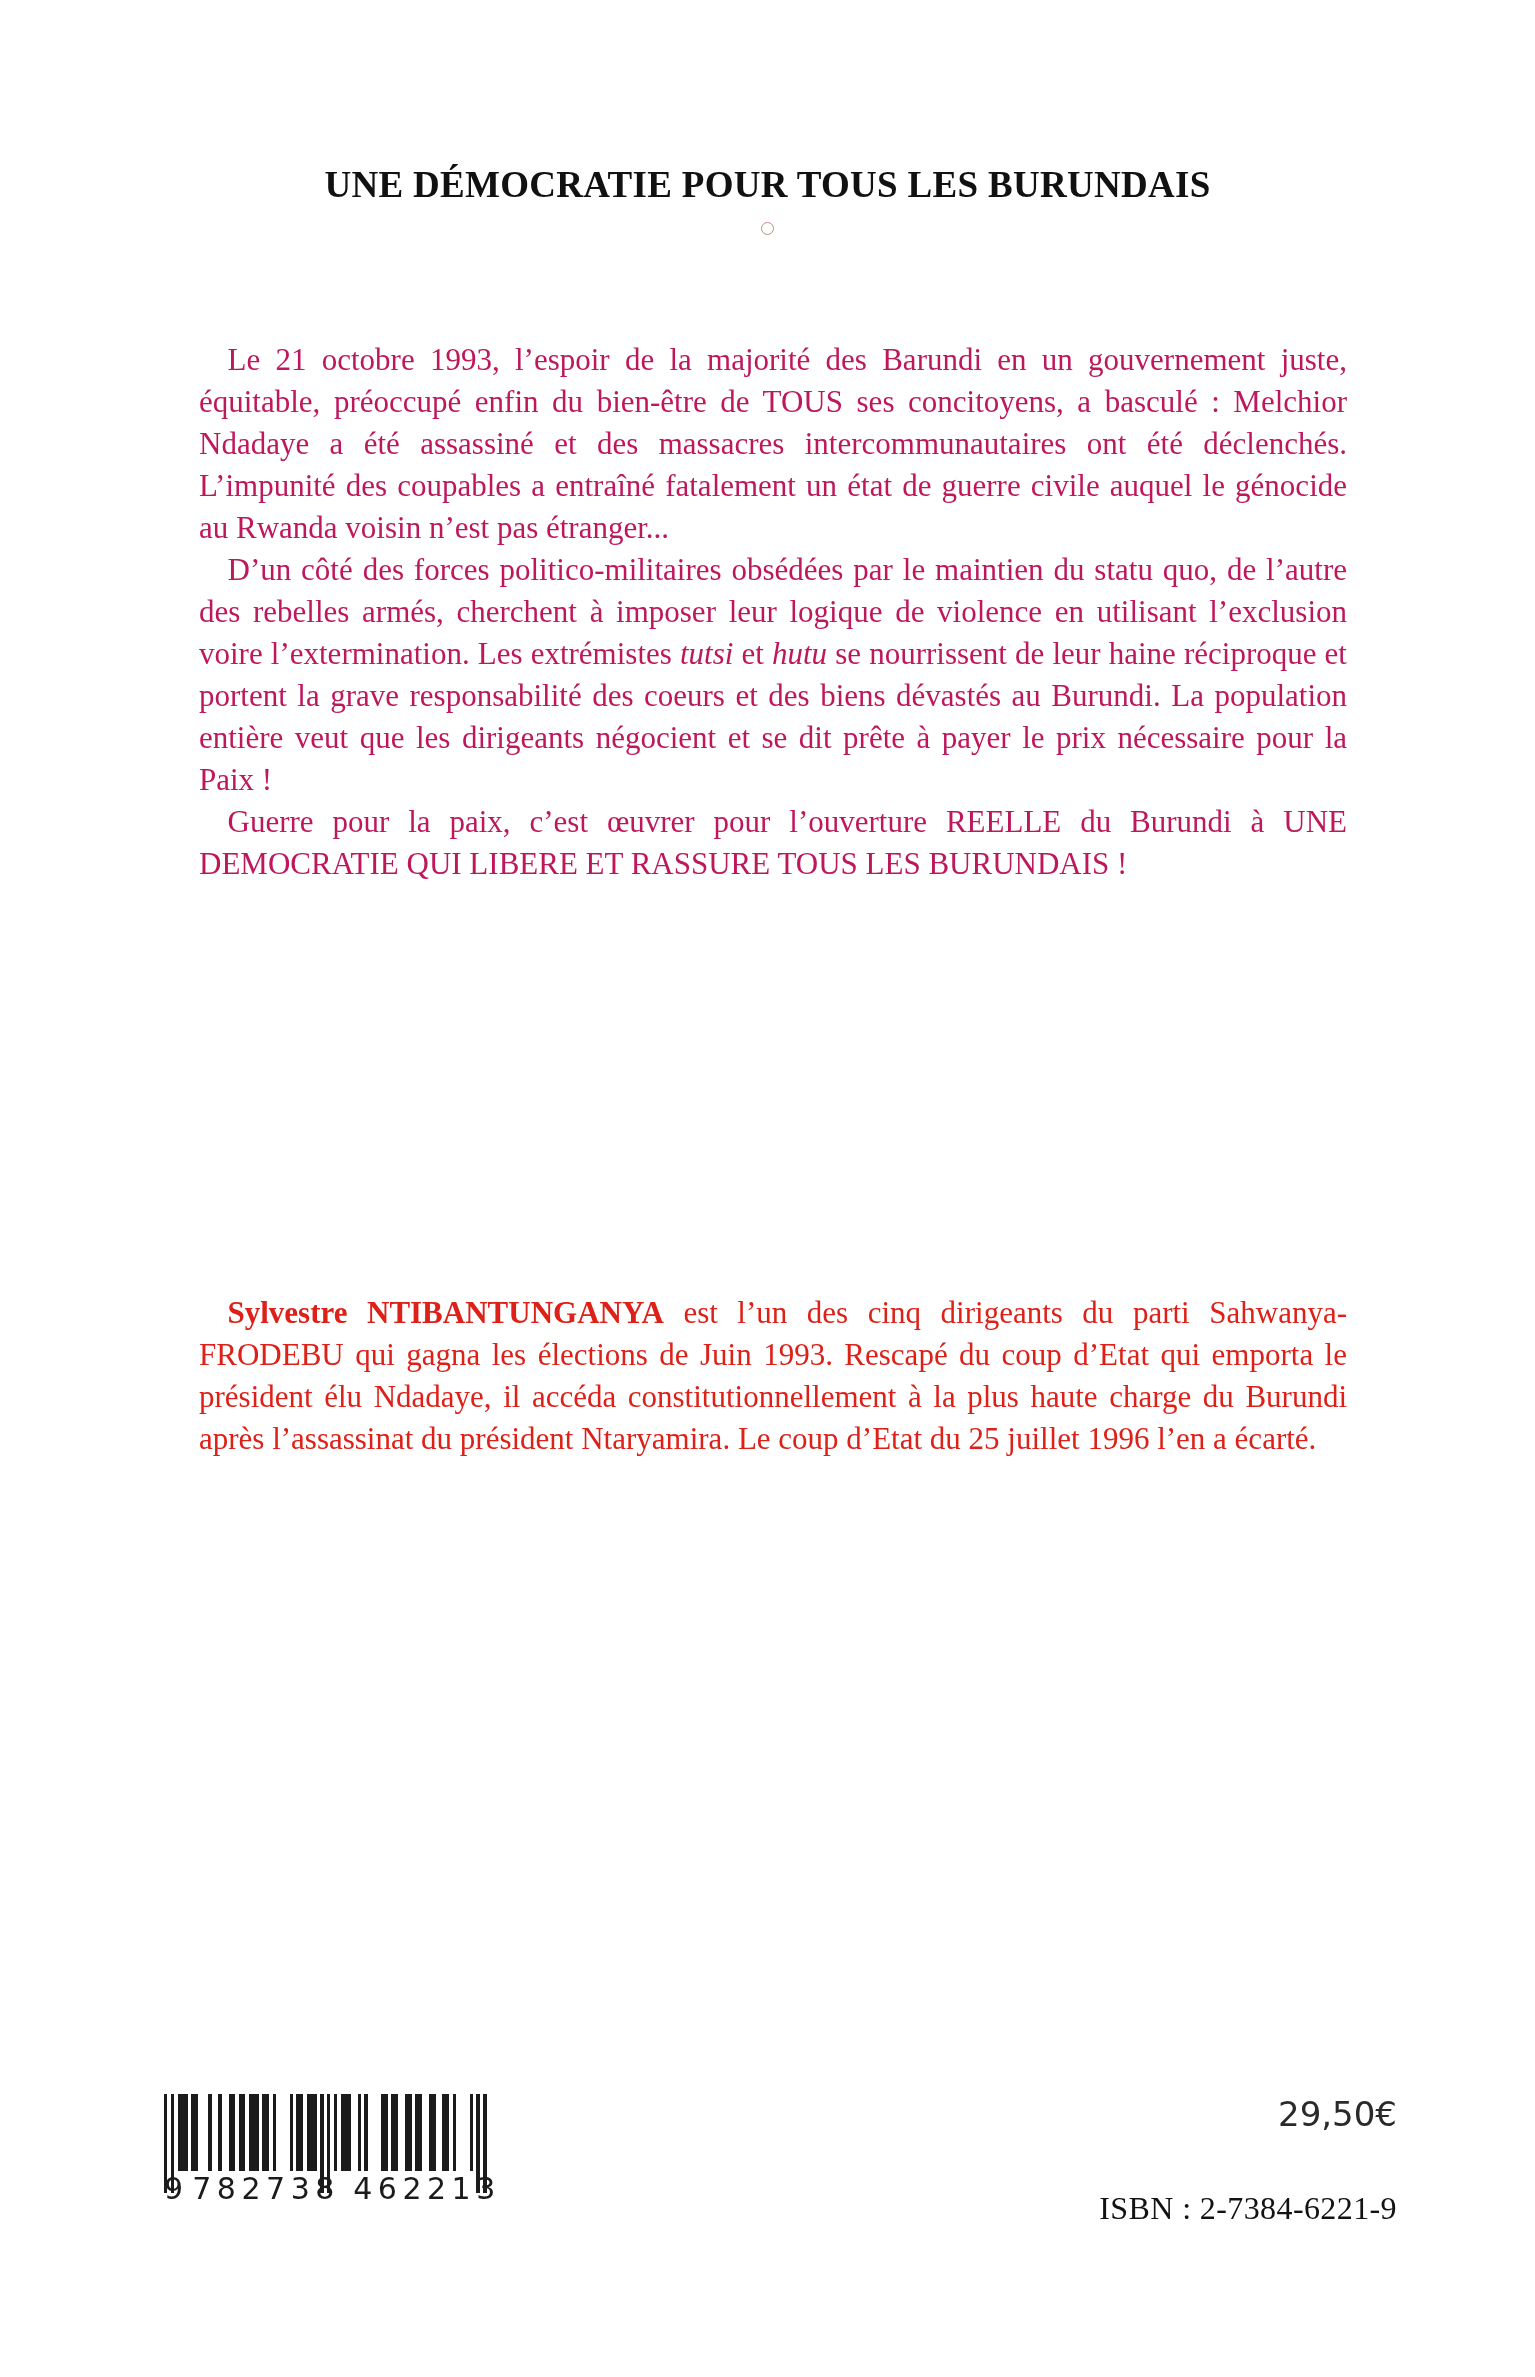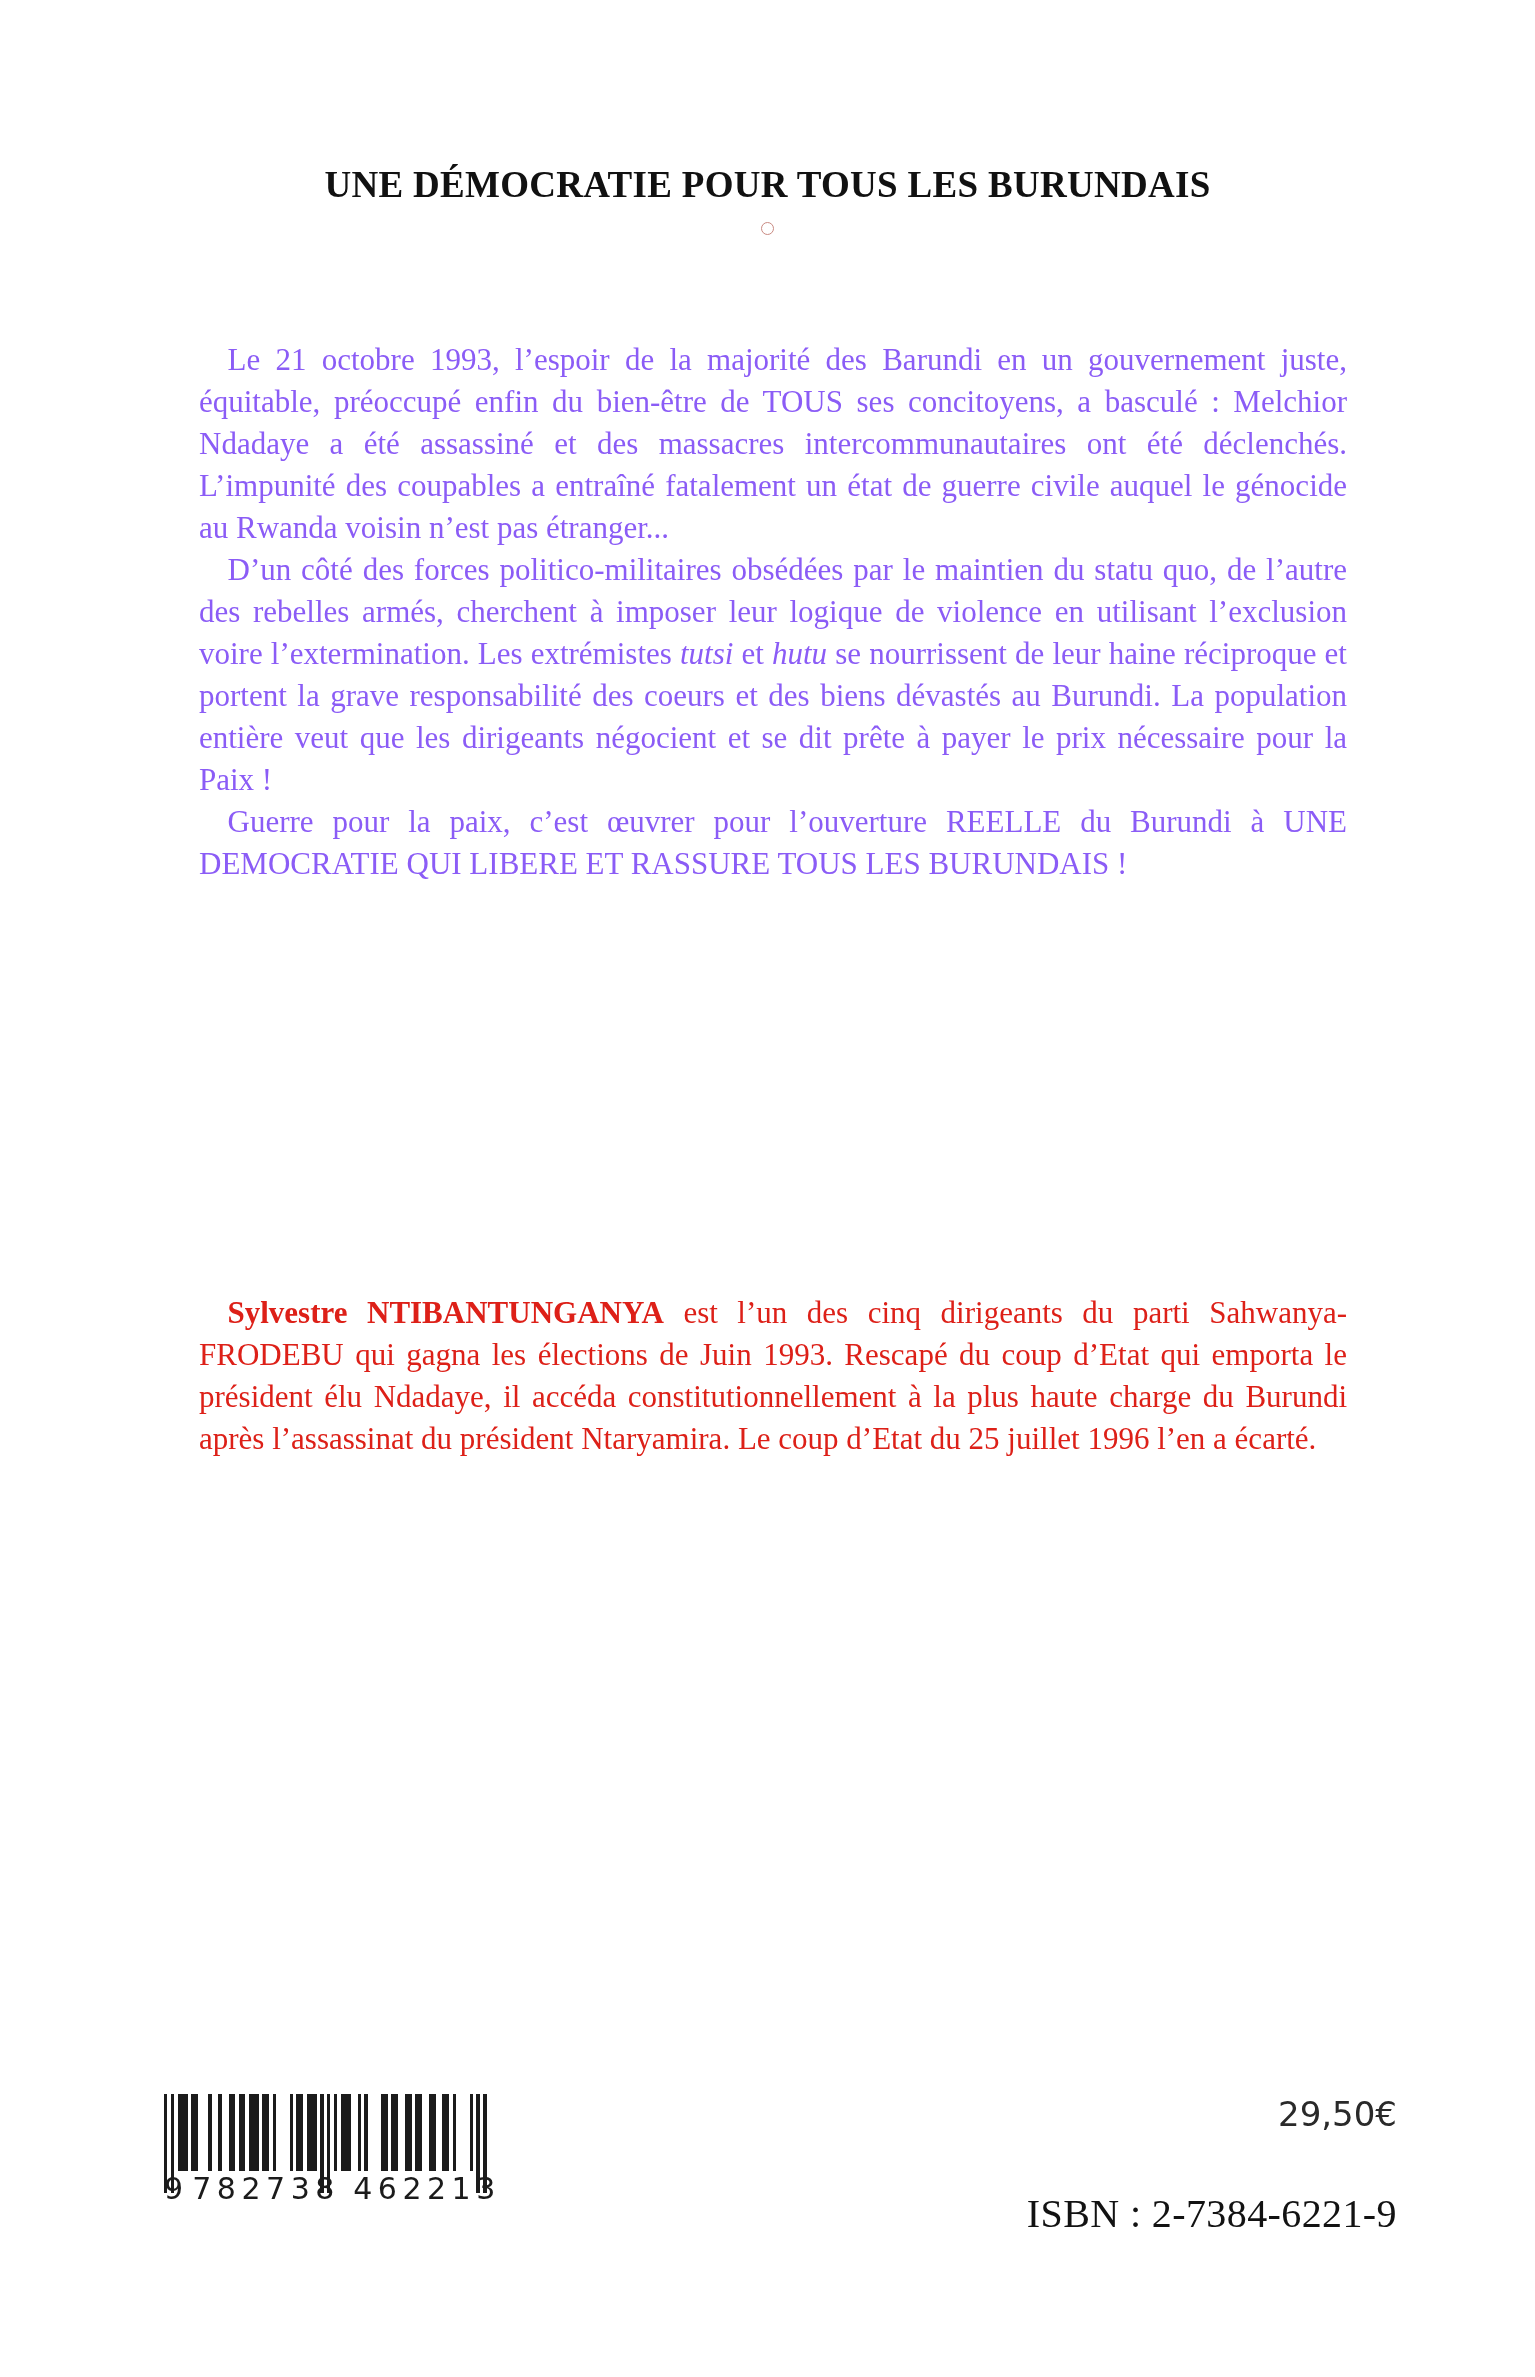--- a/index.html
+++ b/index.html
@@ -69,21 +69,21 @@
   
   .body-copy {
     position: absolute;
     left: 199px;
     top: 339px;
     width: 1148px;
     font-size: 31px;
     line-height: 42px;
     text-align: justify;
     text-justify: inter-word;
-    color: #8b5cf6;
+    color: #be185d;
   }
   .body-copy p {
     margin: 0;
     text-indent: 28.5px;
   }
   .body-copy i { font-style: italic; }
 
   
   .bio {
     position: absolute;
@@ -142,21 +142,21 @@
     top: 2094px;
     font-family: "DejaVu Sans", "Liberation Sans", sans-serif;
     font-size: 34px;
     color: #2a2a2a;
   }
   .isbn {
     position: absolute;
     right: 138px;
     top: 2190px;
     font-family: "Liberation Serif", "DejaVu Serif", serif;
-    font-size: 40px;
+    font-size: 32px;
     color: #121212;
     letter-spacing: 0.4px;
   }
 </style>
 </head>
 <body>
 
 <div class="page">
 
   <div class="title-block">

